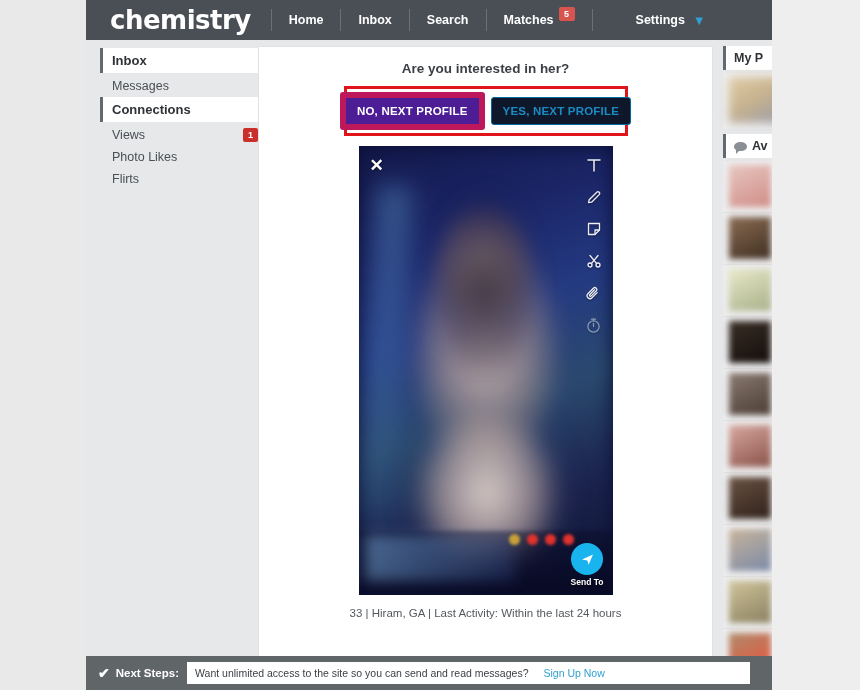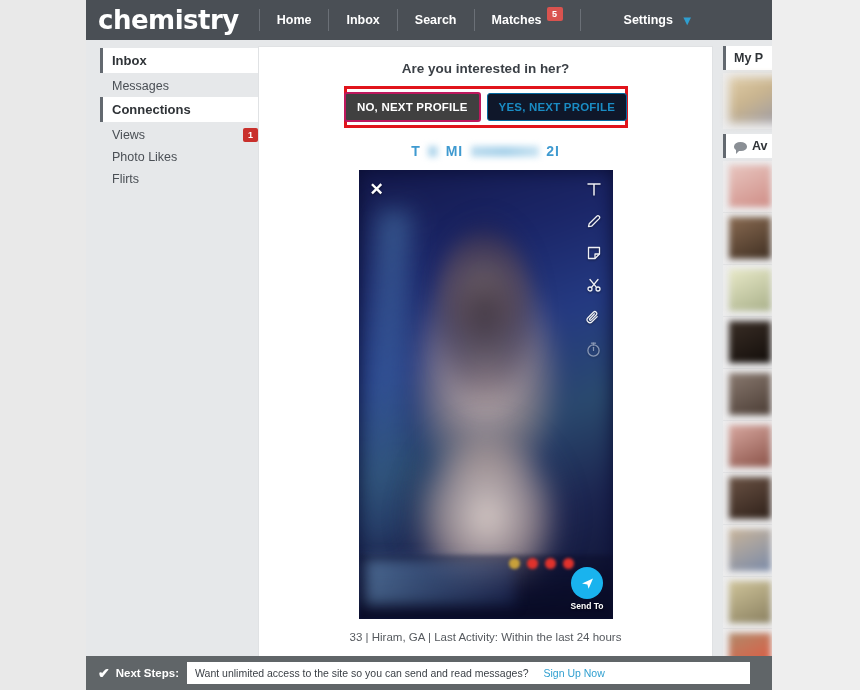--- a/index.html
+++ b/index.html
@@ -38,21 +38,21 @@
     height: 40px;
     background: #4a4f55;
     display: flex;
     align-items: center;
   }
   #brand {
     color: #ffffff;
     font-size: 26px;
     font-weight: 700;
     letter-spacing: -0.5px;
-    margin-left: 12px;
+    margin-left: 24px;
     margin-right: 20px;
     font-family: "DejaVu Sans", sans-serif;
     line-height: 1;
   }
   .nav-sep {
     width: 1px;
     height: 22px;
     background: #6b7077;
   }
   .nav-item {
@@ -172,23 +172,23 @@
   .pbtn {
     font-size: 11.5px;
     font-weight: 700;
     letter-spacing: 0.2px;
     padding: 7px 11px;
     border-radius: 3px;
     cursor: pointer;
     white-space: nowrap;
   }
   #btn-no {
-    background: #404040;
-    color: #ffffff;
-    border: 2px solid #be185d;
+    background: #4c1d95;
+    color: #ffffff;
+    border: 6px solid #be185d;
     text-align: center;
   }
   #btn-yes {
     background: #0f172a;
     color: #1a8cc4;
     border: 1px solid #0369a1;
   }
 
   #profile-name {
     text-align: center;
@@ -520,27 +520,20 @@
 
       <div id="main">
 
         <div id="question">Are you interested in her?</div>
 
         <div id="btn-annot">
           <div class="pbtn" id="btn-no">NO, NEXT PROFILE</div>
           <div class="pbtn" id="btn-yes">YES, NEXT PROFILE</div>
         </div>
 
-        <div id="profile-name">
-          <span class="blurname">T</span>
-          <span class="blurblock" style="width:10px"></span>
-          <span class="blurname">MI</span>
-          <span class="blurblock" style="width:68px"></span>
-          <span class="blurname">2I</span>
-        </div>
 
         <div id="photo-wrap">
           <div id="photo-bg"></div>
           <div id="photo-streak"></div>
           <div id="photo-hair"></div>
           <div id="photo-body"></div>
           <div id="photo-bottombar"></div>
           <div id="photo-bottomblur"></div>
           <div class="bdot" style="left:150px;background:#c8a03a"></div>
           <div class="bdot" style="left:168px;background:#e0322c"></div>

